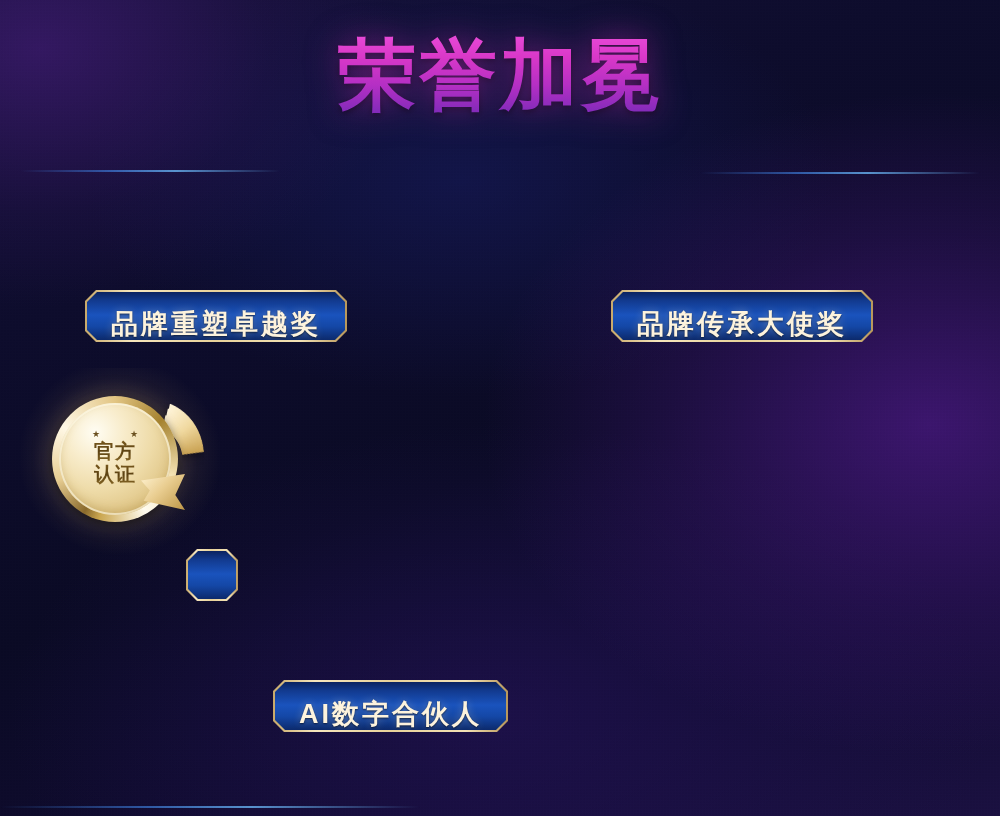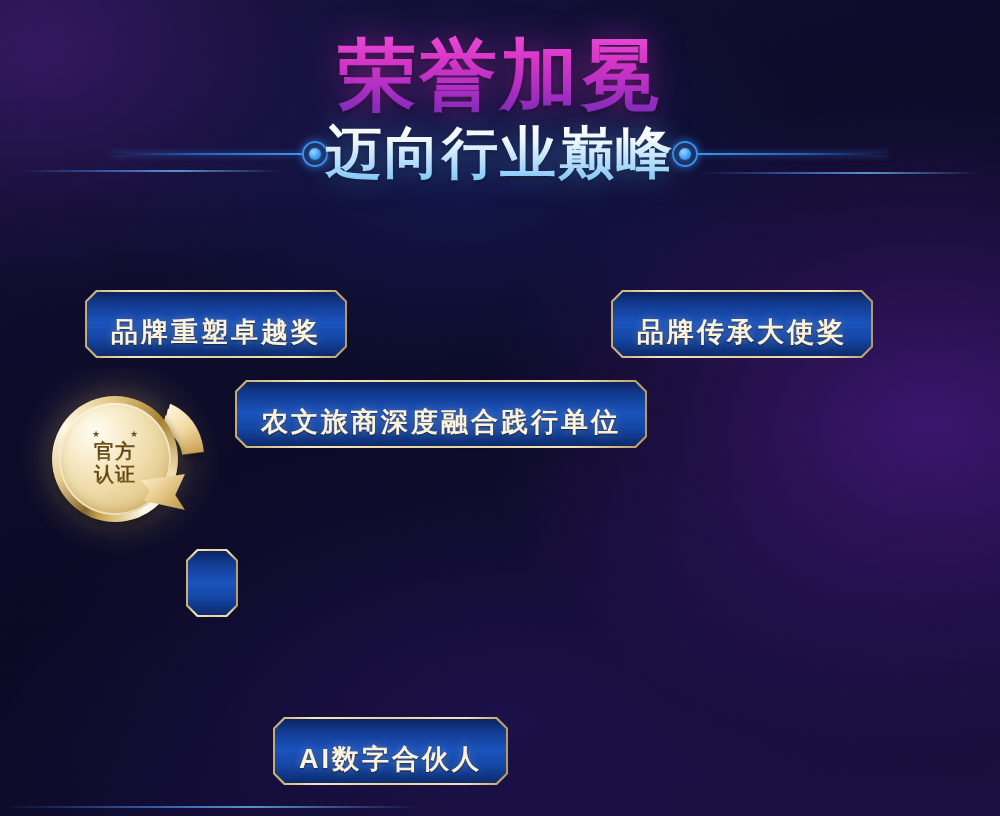--- a/index.html
+++ b/index.html
@@ -190,25 +190,25 @@
     background-clip:text;
     color:transparent;
     -webkit-text-fill-color:transparent;
     font-family:"Liberation Serif","DejaVu Serif", serif;
   }
 
   
   .tags{ position:absolute; inset:0; z-index:4; }
   .tag{
     position:absolute;
-    height:68px;
-    display:flex;
-    align-items:flex-end;
+    height:52px;
+    display:flex;
+    align-items:flex-start;
     justify-content:center;
-    padding:8px 26px;
+    padding:16px 26px;
     clip-path:polygon(11px 0, calc(100% - 11px) 0, 100% 11px, 100% calc(100% - 11px), calc(100% - 11px) 100%, 11px 100%, 0 calc(100% - 11px), 0 11px);
     background:linear-gradient(90deg, #c8a96a 0%, #f6e6bd 18%, #e8d29a 50%, #f3e2b6 82%, #b8975a 100%);
     filter:drop-shadow(0 3px 7px rgba(0,0,0,0.55));
   }
   .tag-inner{
     position:absolute;
     left:2px; top:2px; right:2px; bottom:2px;
     clip-path:polygon(10px 0, calc(100% - 10px) 0, 100% 10px, 100% calc(100% - 10px), calc(100% - 10px) 100%, 10px 100%, 0 calc(100% - 10px), 0 10px);
     background:linear-gradient(180deg, #0b2360 0%, #123a8f 18%, #1a53bd 48%, #1447a6 72%, #0c2a6c 100%);
   }
@@ -231,39 +231,20 @@
 
   <div id="streaks">
       <div class="bg-streak" style="left: 20px; top: 170px; width: 260px;"></div>
       <div class="bg-streak" style="left: 700px; top: 172px; width: 280px;"></div>
       <div class="bg-streak" style="left: 0px; top: 806px; width: 420px;"></div>
     </div>
 
   <div class="header">
     <div class="title-main">荣誉加冕</div>
 
-    <div class="title-sub-row">
-
-      <div class="deco left">
-        <div class="deco-line"></div>
-        <div class="deco-ring">
-          <div class="deco-dot"></div>
-        </div>
-      </div>
-
-      <div class="title-sub">迈向行业巅峰</div>
-
-      <div class="deco right">
-        <div class="deco-line"></div>
-        <div class="deco-ring">
-          <div class="deco-dot"></div>
-        </div>
-      </div>
-
-    </div>
   </div>
 
   <div class="seal">
     <div class="seal-glow"></div>
     <div class="seal-ribbon"></div>
     <div class="seal-outer"></div>
     <div class="seal-inner">
       <div class="seal-stars">
         <span class="seal-star">★</span>
         <span class="seal-star">★</span>
@@ -276,26 +257,22 @@
 
   <div class="tags" id="tags">
       <div class="tag" style="left: 85px; top: 290px;">
         <div class="tag-inner"></div>
         <span class="tag-label">品牌重塑卓越奖</span>
       </div>
       <div class="tag" style="left: 611px; top: 290px;">
         <div class="tag-inner"></div>
         <span class="tag-label">品牌传承大使奖</span>
       </div>
-      <div class="tag" style="left: 235px; top: 380px;">
-        <div class="tag-inner"></div>
-        <span class="tag-label">农文旅商深度融合践行单位</span>
-      </div>
       <div class="tag" style="left: 186px; top: 549px;">
         <div class="tag-inner"></div>
       </div>
-      <div class="tag" style="left: 273px; top: 717px;">
+      <div class="tag" style="left: 273px; top: 680px;">
         <div class="tag-inner"></div>
         <span class="tag-label">AI数字合伙人</span>
       </div>
     </div>
 
 </div>
 
 </body></html>

